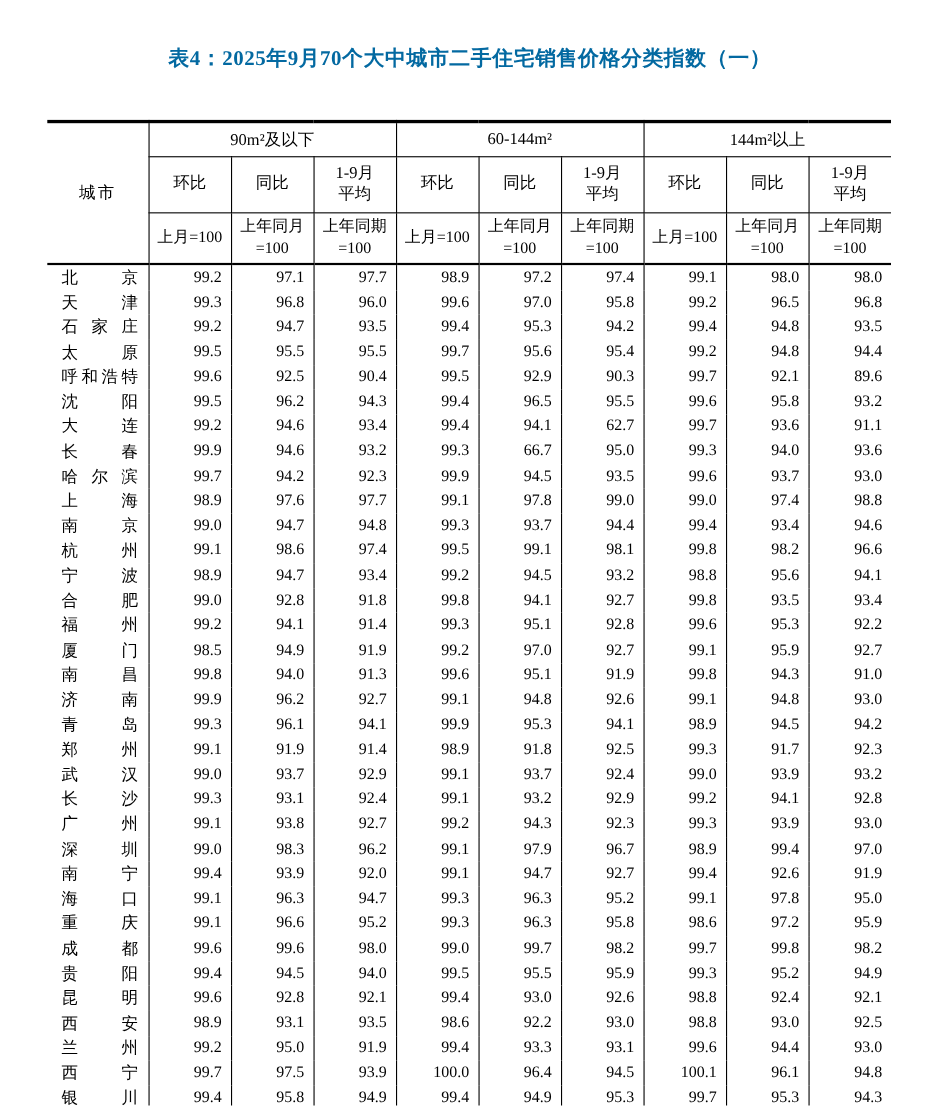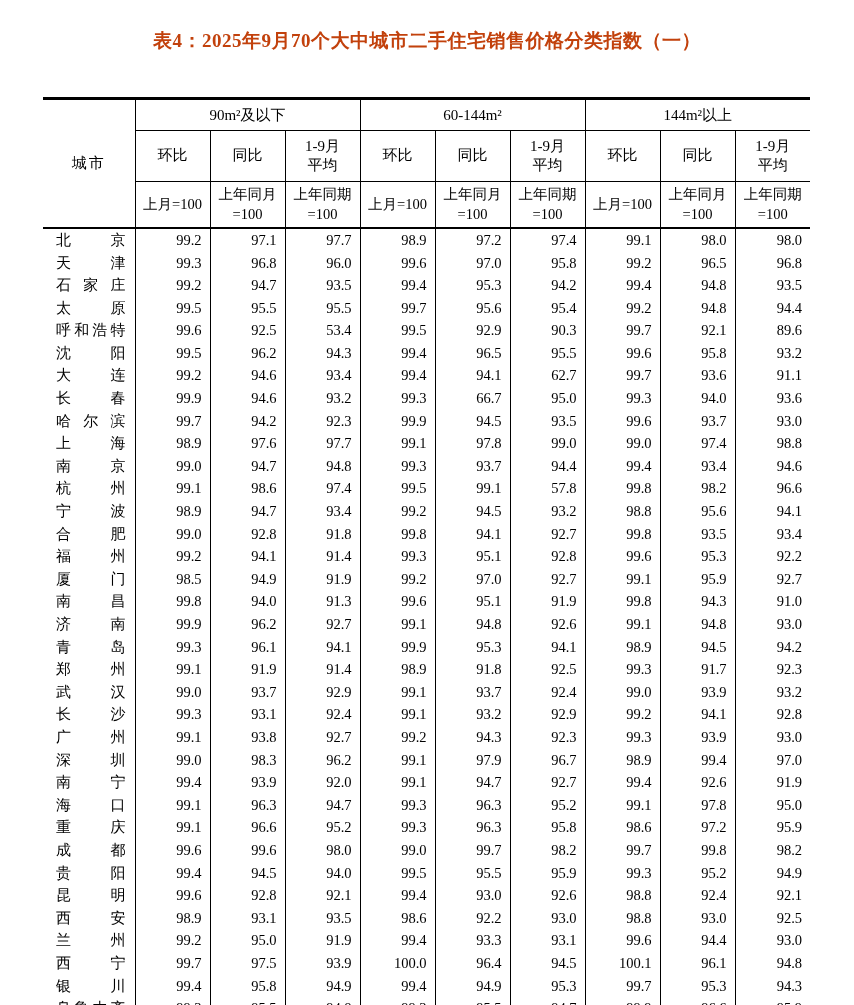--- a/index.html
+++ b/index.html
@@ -9,25 +9,25 @@
   }
   body {
     width: 854px;
     height: 1005px;
     overflow: hidden;
     font-family: "Liberation Serif", "DejaVu Serif", serif;
     color: #000;
   }
   .page-title {
     margin: 0;
-    padding-top: 28px;
+    padding-top: 40px;
     text-align: center;
     font-size: 19px;
     font-weight: bold;
-    color: #c2410c;
+    color: #0369a1;
     letter-spacing: 0.5px;
     font-family: "Liberation Serif", "DejaVu Serif", serif;
   }
   table.idx {
     border-collapse: collapse;
     table-layout: fixed;
     margin: 43px 0 0 43px;
     border-top: 3px solid #000;
     border-bottom: 3px solid #000;
   }
@@ -205,21 +205,21 @@
           <td>
             <div class="citywrap">
               <span>呼</span>
               <span>和</span>
               <span>浩</span>
               <span>特</span>
             </div>
           </td>
           <td>99.6</td>
           <td>92.5</td>
-          <td>53.4</td>
+          <td>90.4</td>
           <td>99.5</td>
           <td>92.9</td>
           <td>90.3</td>
           <td>99.7</td>
           <td>92.1</td>
           <td>89.6</td>
         </tr>
         <tr>
           <td>
             <div class="citywrap">
@@ -328,21 +328,21 @@
             <div class="citywrap">
               <span>杭</span>
               <span>州</span>
             </div>
           </td>
           <td>99.1</td>
           <td>98.6</td>
           <td>97.4</td>
           <td>99.5</td>
           <td>99.1</td>
-          <td>57.8</td>
+          <td>98.1</td>
           <td>99.8</td>
           <td>98.2</td>
           <td>96.6</td>
         </tr>
         <tr>
           <td>
             <div class="citywrap">
               <span>宁</span>
               <span>波</span>
             </div>

